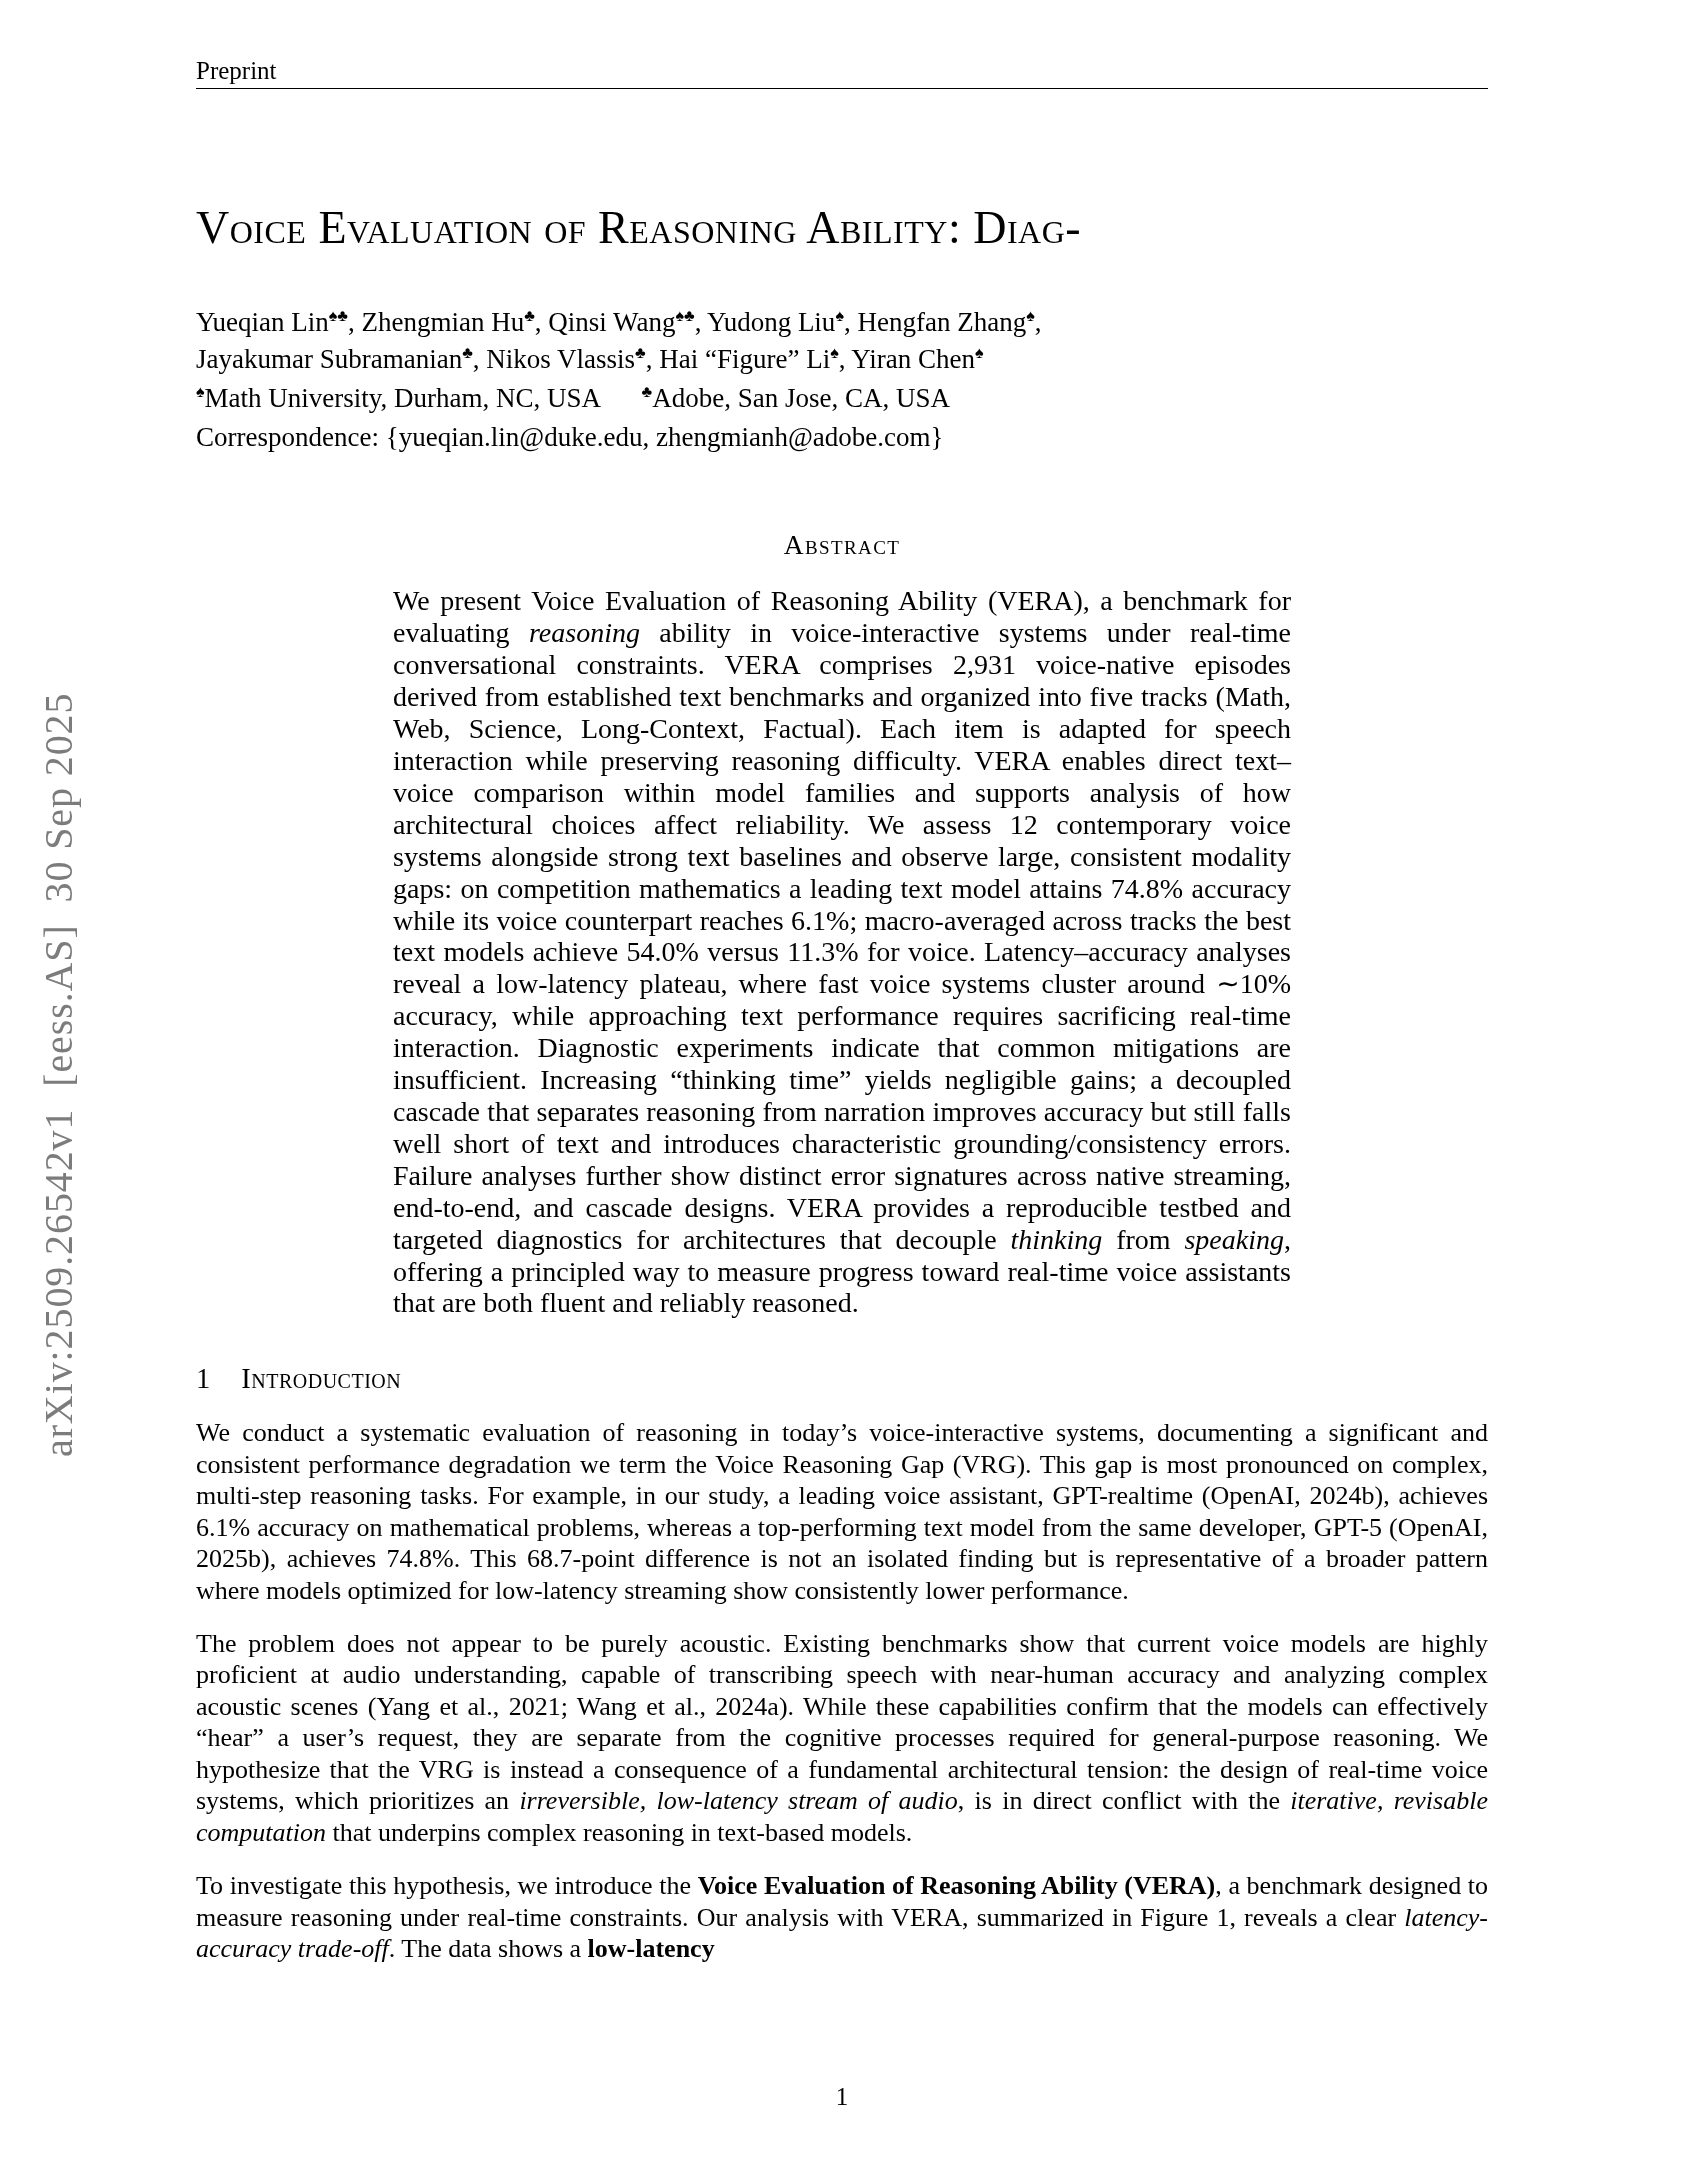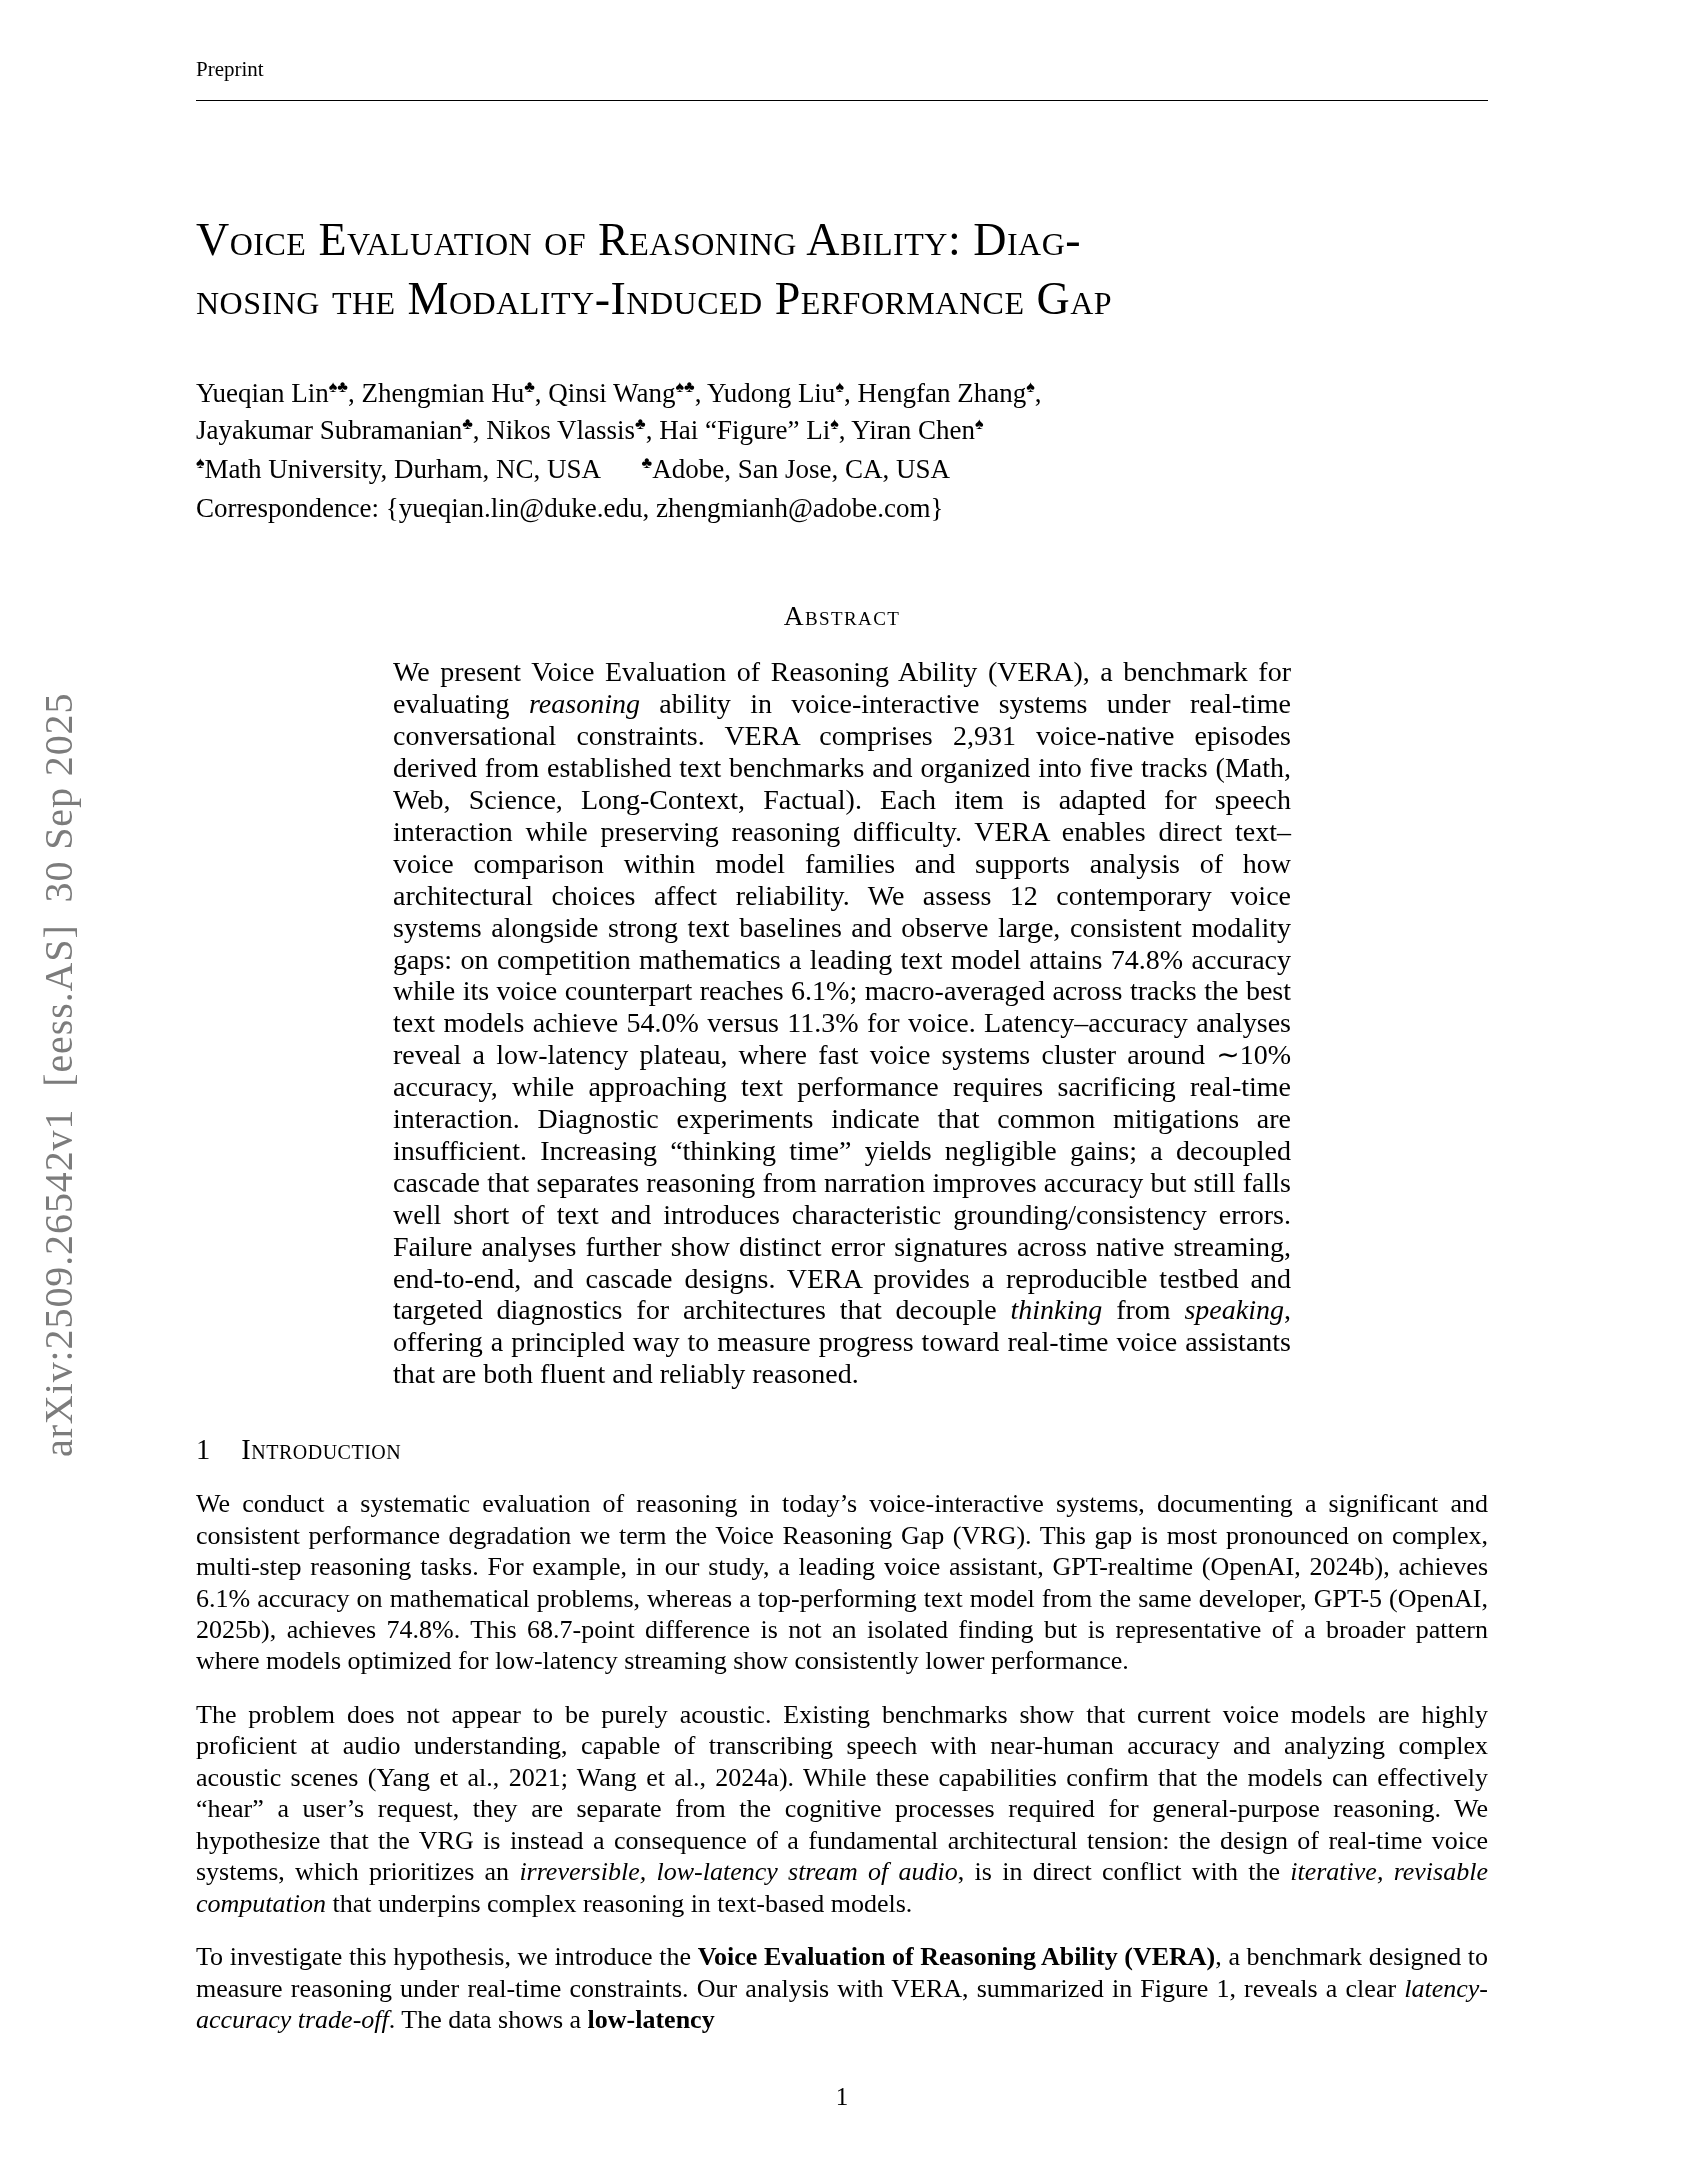--- a/index.html
+++ b/index.html
@@ -17,22 +17,22 @@
     font-family: "Liberation Serif", serif;
     overflow: hidden;
   }
   .content {
     position: absolute;
     left: 196px;
     top: 57px;
     width: 1292px;
   }
   .preprint-header {
-    font-size: 21px;
-    padding-bottom: 18px;
+    font-size: 25px;
+    padding-bottom: 3px;
     border-bottom: 1.8px solid #000000;
   }
   .title {
     margin: 110px 0 10px 0;
     padding: 0;
     font-size: 46px;
     font-weight: 400;
     line-height: 1.28;
     font-variant: small-caps;
     letter-spacing: 0.5px;
@@ -117,21 +117,20 @@
   <div class="arxiv-stamp">arXiv:2509.26542v1  [eess.AS]  30 Sep 2025</div>
 
   <div class="content">
 
     <div class="preprint-header">
       <span>Preprint</span>
     </div>
 
     <h1 class="title">
       <span>Voice Evaluation of Reasoning Ability: Diag-</span><br>
-      <span>nosing the Modality-Induced Performance Gap</span>
     </h1>
 
     <div class="authors">
       <div><span>Yueqian Lin</span><sup>♠♣</sup><span>, Zhengmian Hu</span><sup>♣</sup><span>, Qinsi Wang</span><sup>♠♣</sup><span>, Yudong Liu</span><sup>♠</sup><span>, Hengfan Zhang</span><sup>♠</sup><span>,</span></div>
       <div><span>Jayakumar Subramanian</span><sup>♣</sup><span>, Nikos Vlassis</span><sup>♣</sup><span>, Hai “Figure” Li</span><sup>♠</sup><span>, Yiran Chen</span><sup>♠</sup></div>
     </div>
 
     <div class="affil"><sup>♠</sup><span>Math University, Durham, NC, USA</span><span>  </span><sup>♣</sup><span>Adobe, San Jose, CA, USA</span></div>
 
     <div class="corresp">Correspondence: {yueqian.lin@duke.edu, zhengmianh@adobe.com}</div>

